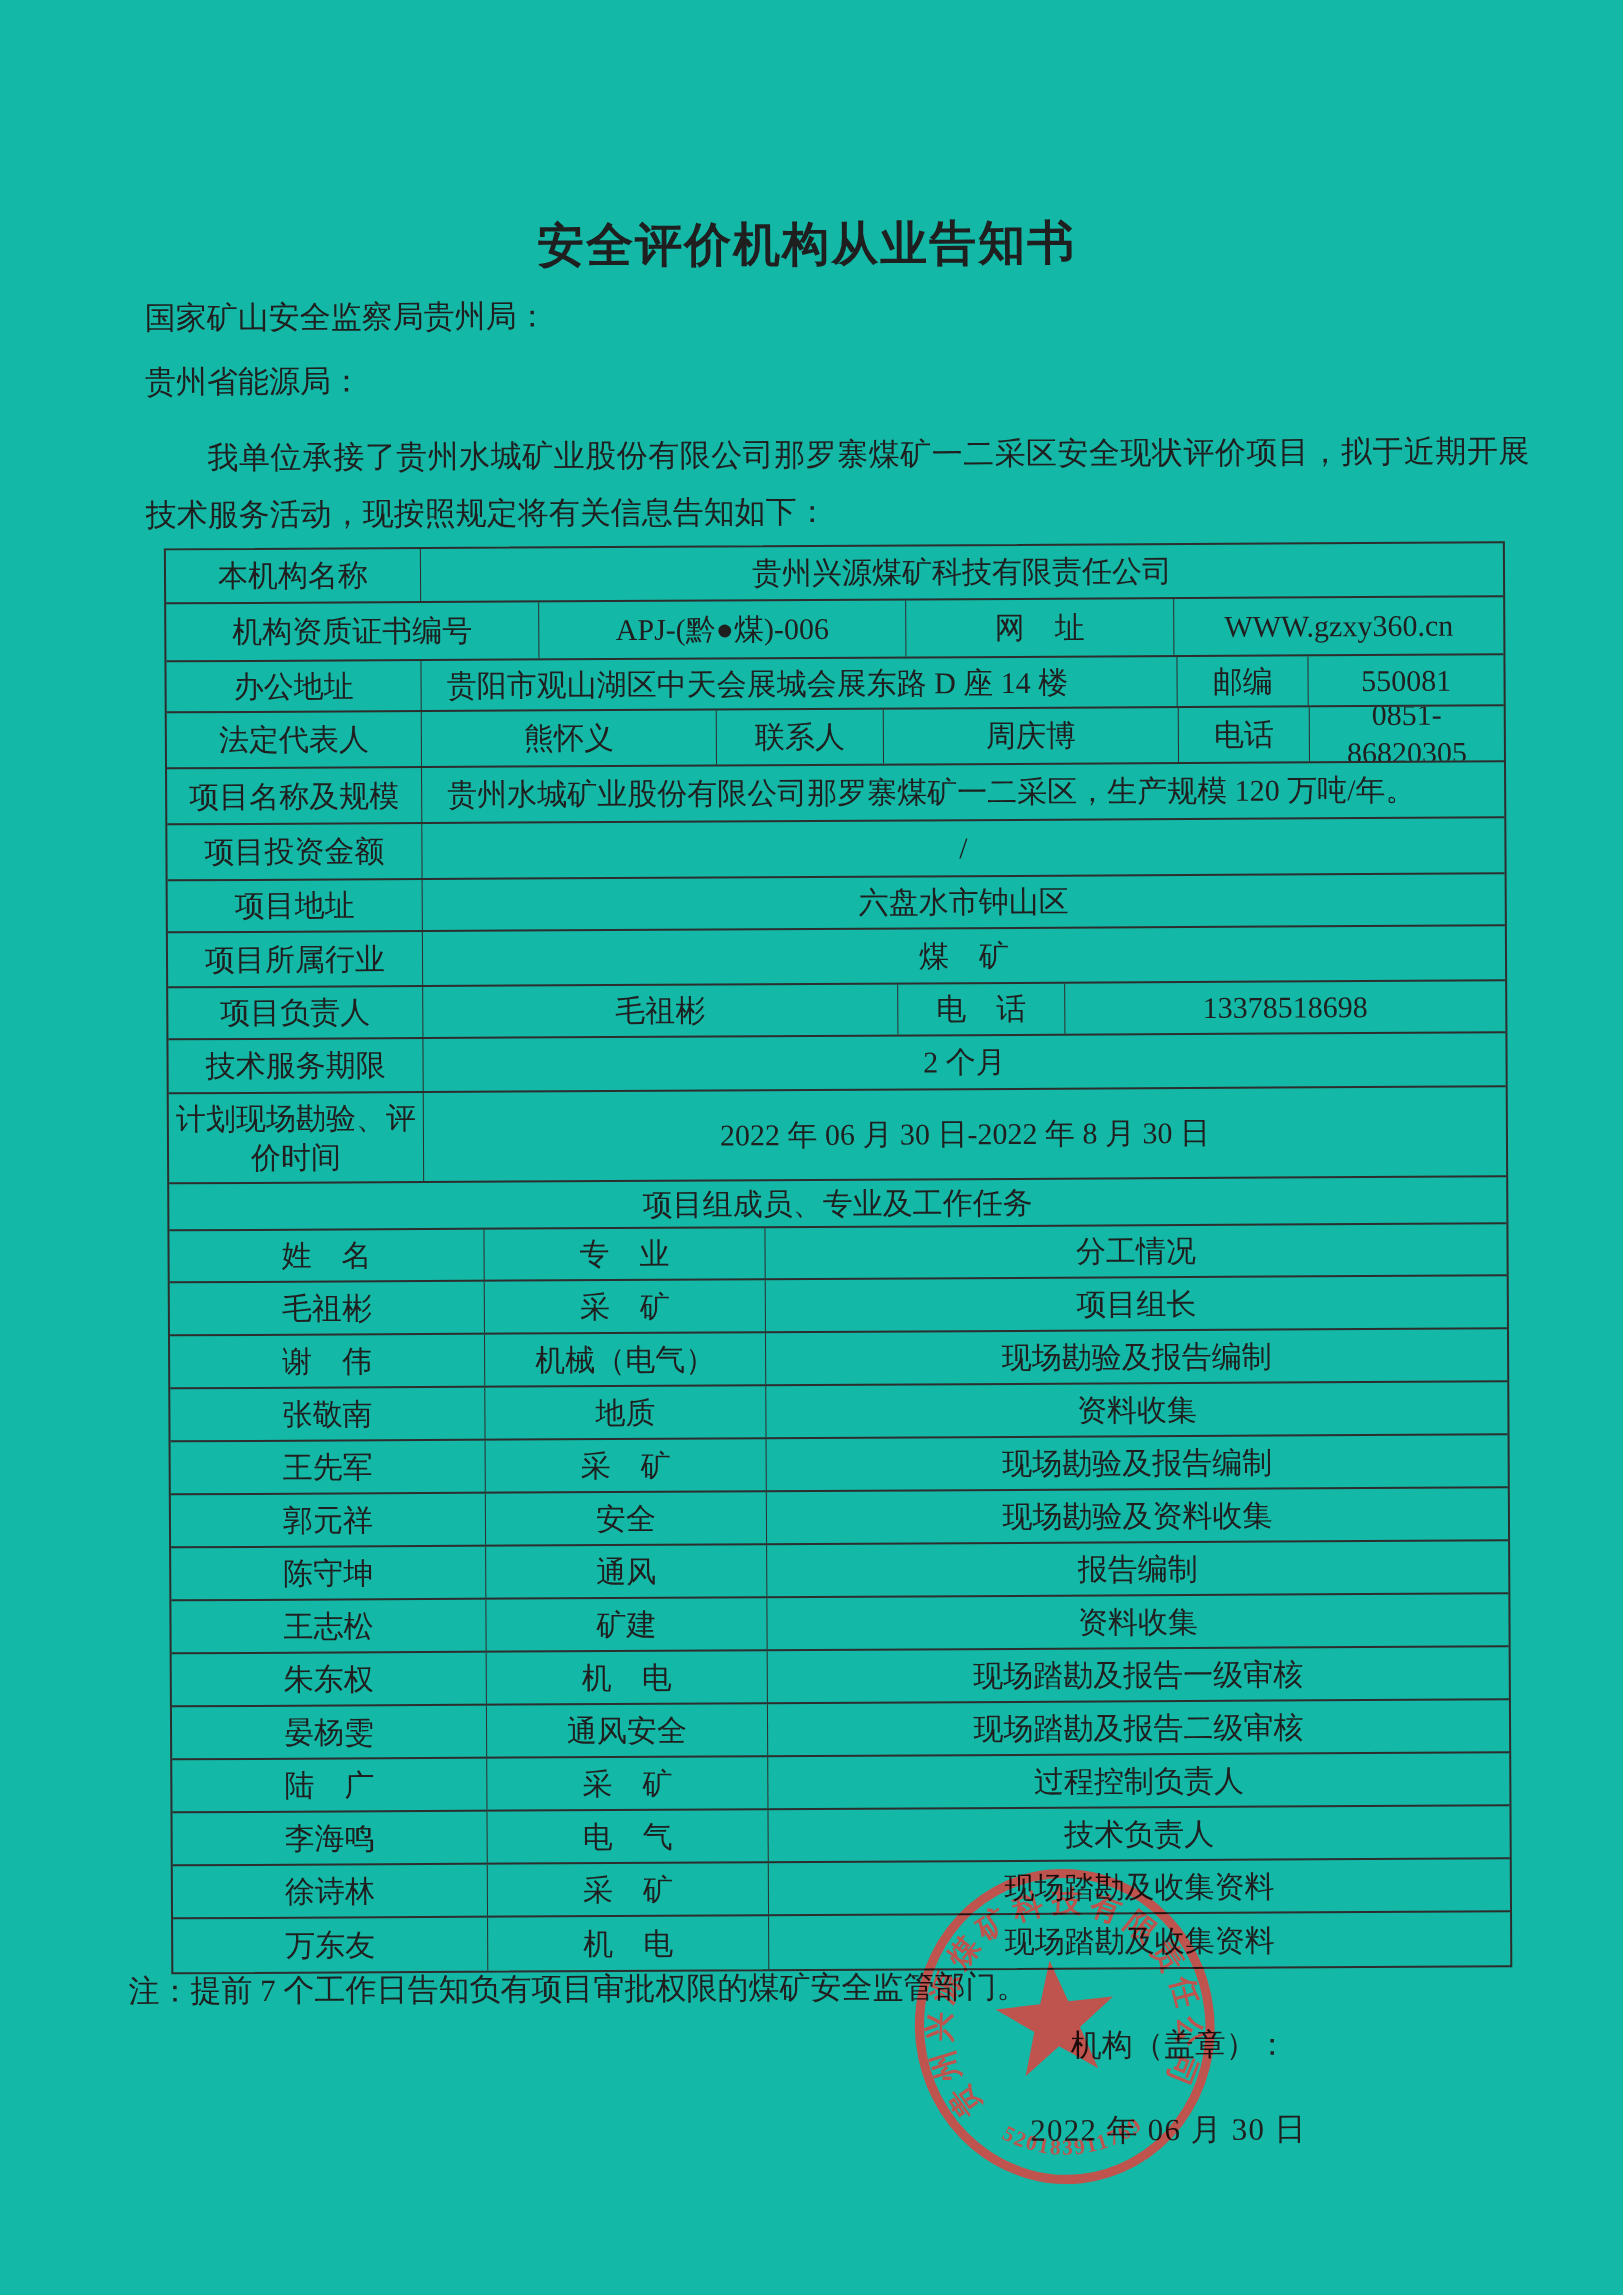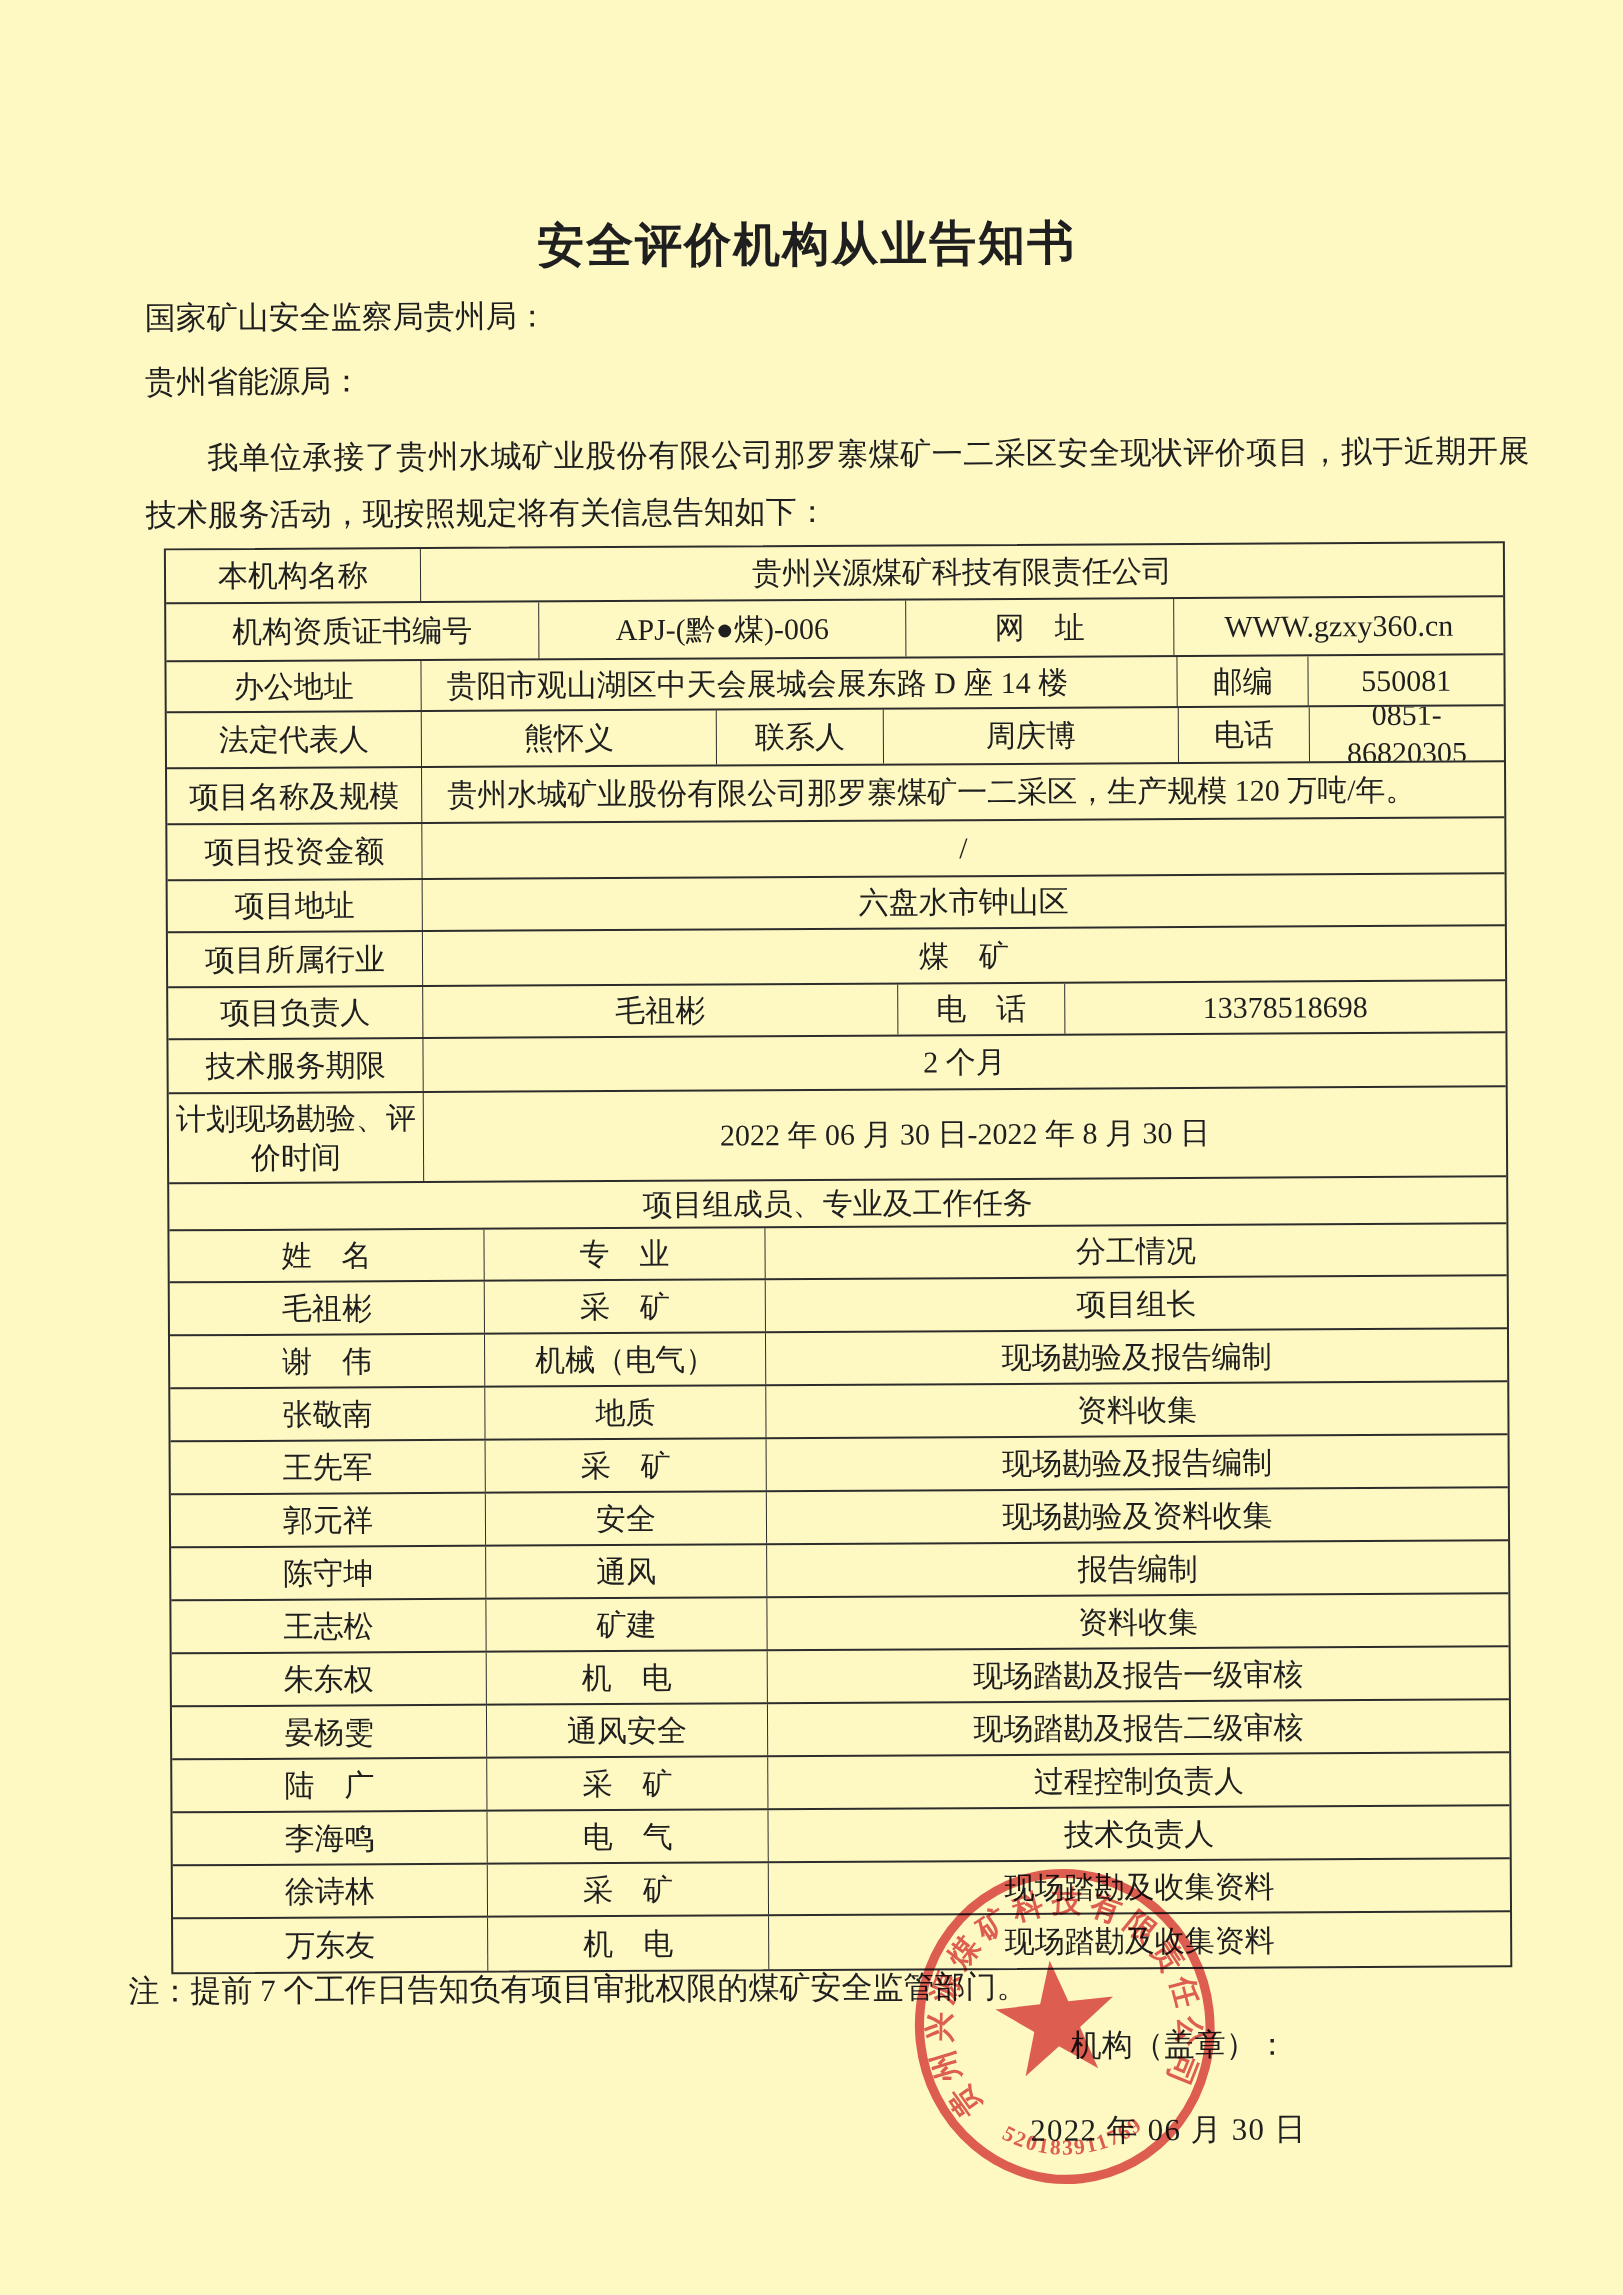--- a/index.html
+++ b/index.html
@@ -1,19 +1,19 @@
 <!DOCTYPE html>
 <html style="font-size:10.5px"><head>
 <meta charset="utf-8">
 <style>
   html,body{margin:0;padding:0;background:#ffffff;}
   .page{
     position:relative;
     width:1623px;height:2295px;
-    background:#fef9c3;
+    background:#14b8a6;
     overflow:hidden;
     font-family:"Liberation Serif","DejaVu Serif",serif;
     color:#1f1f1f;
   }
   .content{
     position:absolute;inset:0;
     transform:rotate(-0.3deg);
     transform-origin:812px 1145px;
   }
   .title{

